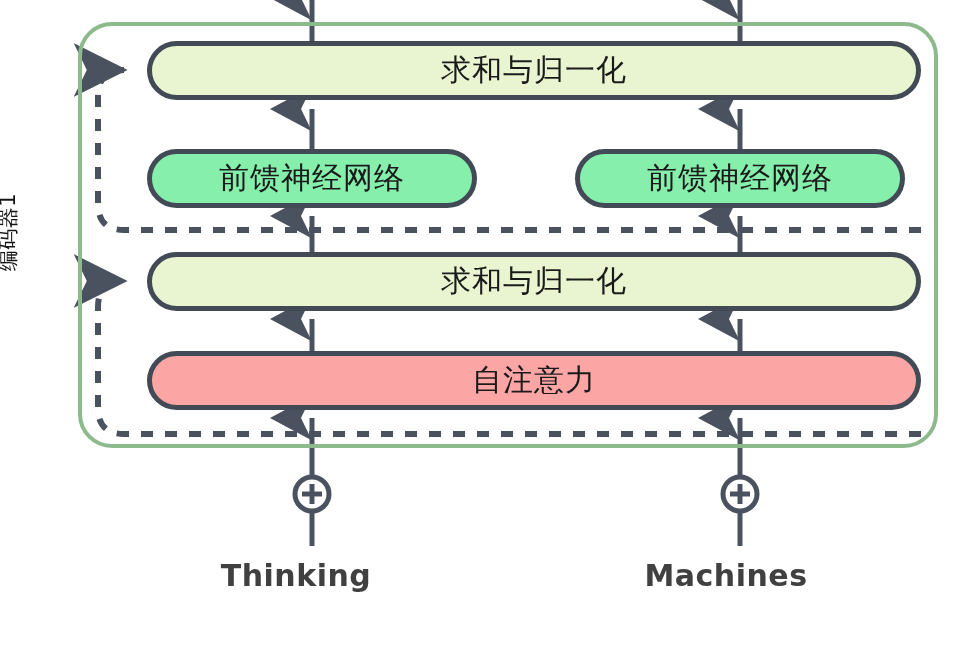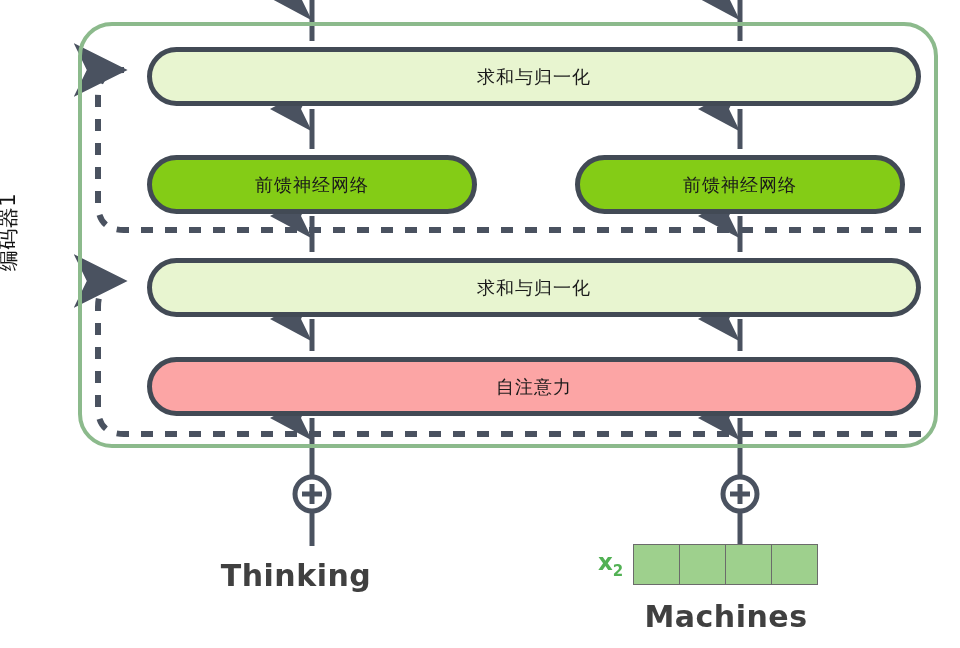--- a/index.html
+++ b/index.html
@@ -51,27 +51,26 @@
 
   
   .block {
     position: absolute;
     box-sizing: border-box;
     border: 5px solid #424a55;
     border-radius: 34px;
     display: flex;
     align-items: center;
     justify-content: center;
-    font-size: 18px;
+    font-size: 30px;
     color: #1a1a1a;
     letter-spacing: 1px;
-    margin-top: 6px;
   }
   .block.green  { background: #e8f5d0; }
-  .block.blue   { background: #84cc16; }
+  .block.blue   { background: #86efac; }
   .block.orange { background: #fca5a5; }
 
   .blk-addnorm-top {
     left: 147px; top: 41px; width: 774px; height: 59px;
   }
   .blk-ffn-left {
     left: 147px; top: 149px; width: 330px; height: 59px;
   }
   .blk-ffn-right {
     left: 575px; top: 149px; width: 330px; height: 59px;
@@ -226,27 +225,16 @@
   <div class="block green blk-addnorm-bottom">求和与归一化</div>
 
   <div class="block orange blk-selfattn">自注意力</div>
 
 
   <div class="embed-group g1">
     <div class="embed-word">Thinking</div>
   </div>
 
   <div class="embed-group g2">
-    <div class="embed-row">
-      <div class="embed-symbol">
-        <span>x</span><sub>2</sub>
-      </div>
-      <div class="embed-cells">
-        <div class="embed-cell"></div>
-        <div class="embed-cell"></div>
-        <div class="embed-cell"></div>
-        <div class="embed-cell"></div>
-      </div>
-    </div>
     <div class="embed-word">Machines</div>
   </div>
 
 </div>
 
 </body></html>

